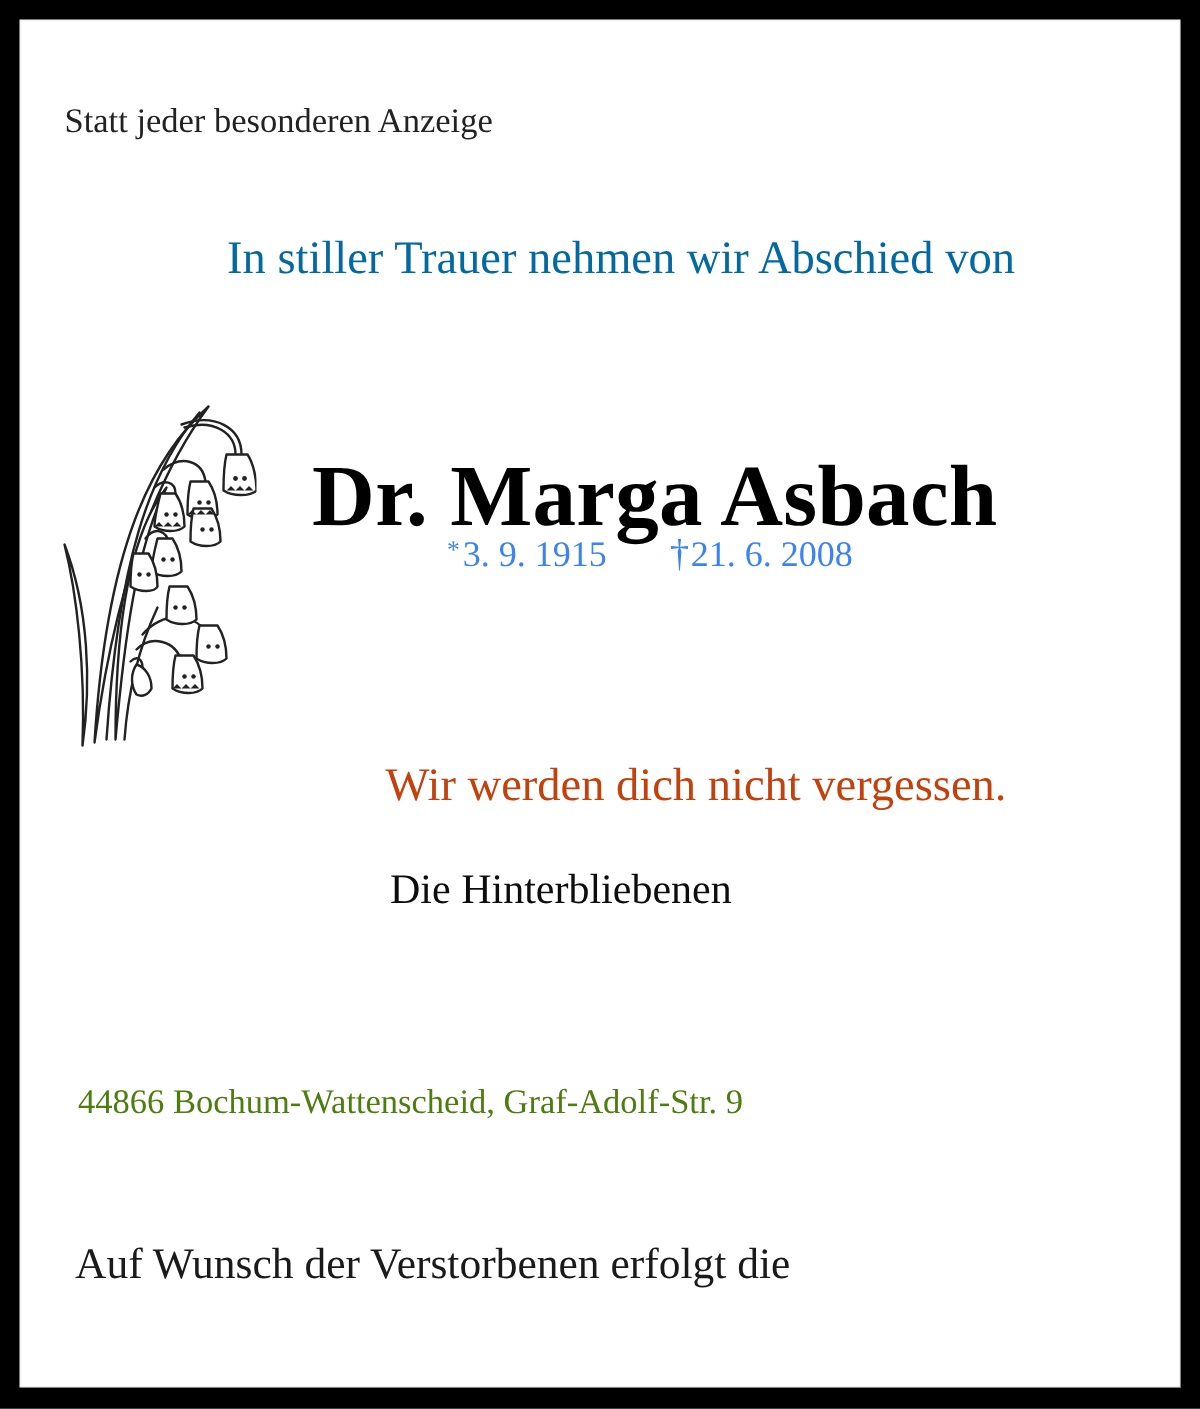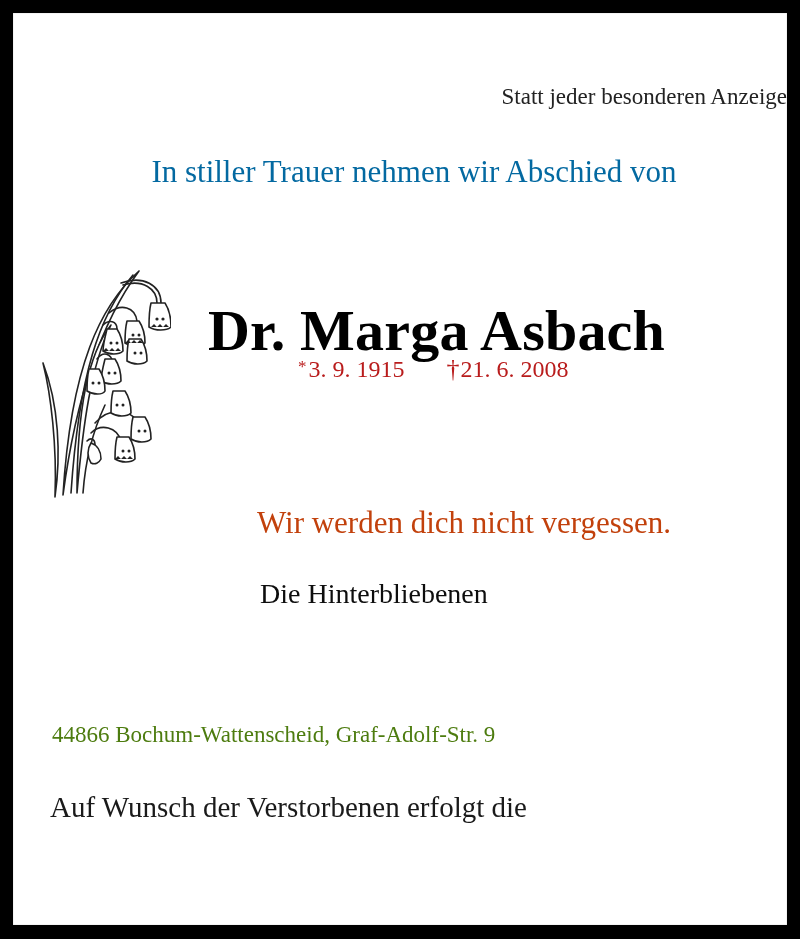--- a/index.html
+++ b/index.html
@@ -25,22 +25,22 @@
       box-shadow: inset 0 0 1px #888;
     }
     .t {
       position: absolute;
       white-space: nowrap;
       line-height: 1;
     }
     .header-note {
       left: 0;
       width: 774px;
-      text-align: right;
-      top: 72px;
+      text-align: left;
+      top: 56px;
       font-size: 23px;
       color: #222;
       padding-left: 30px;
       box-sizing: border-box;
     }
     .intro {
       left: 0;
       width: 774px;
       text-align: center;
       top: 143px;
@@ -55,21 +55,21 @@
       font-size: 58px;
       font-weight: bold;
       color: #000;
       letter-spacing: 0.2px;
       margin-top: 34px;
     }
     .dates {
       left: 285px;
       top: 343px;
       font-size: 24px;
-      color: #b91c1c;
+      color: #3b82f6;
     }
     .dates .birth-sym {
       font-size: 17px;
       vertical-align: 5px;
       margin-right: 2px;
     }
     .dates .death {
       margin-left: 42px;
     }
     .dates .death-sym {
@@ -99,20 +99,21 @@
       left: 37px;
       top: 777px;
       font-size: 29px;
       color: #1a1a1a;
       line-height: 34px;
       white-space: normal;
       width: 640px;
     }
     .footer-note span {
       display: block;
+      margin-top: 36px;
     }
     .flower {
       position: absolute;
       left: 8px;
       top: 242px;
       width: 150px;
       height: 250px;
     }
   </style>
 </head>

